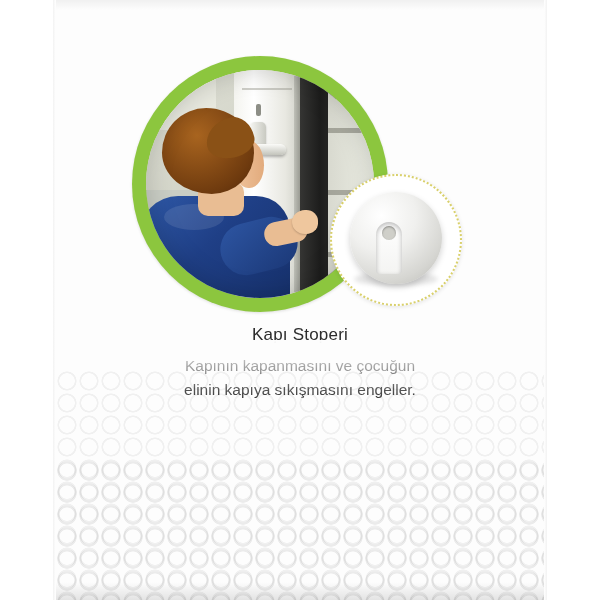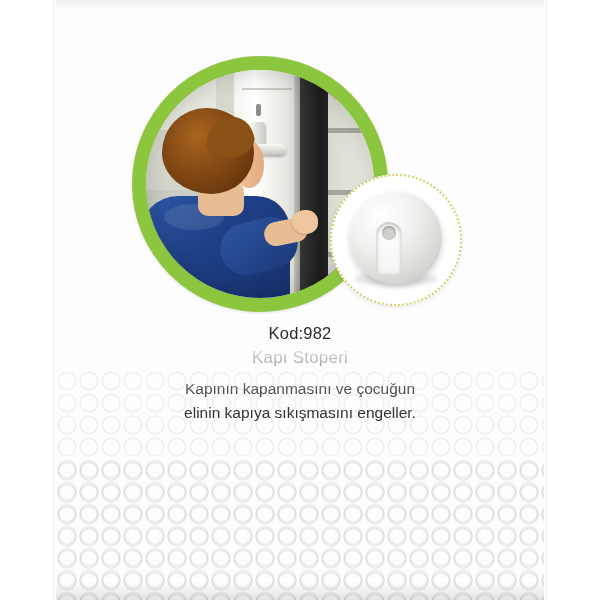--- a/index.html
+++ b/index.html
@@ -390,21 +390,20 @@
 
     <div id="product">
       <div class="dotted-ring"></div>
       <div class="stopper-shadow"></div>
       <div class="stopper"></div>
       <div class="stopper-slot"></div>
       <div class="stopper-hole"></div>
     </div>
 
     <div id="caption">
-      <div class="code">Kod:982</div>
       <div class="name">Kapı Stoperi</div>
       <div class="desc">Kapının kapanmasını ve çocuğun</div>
       <div class="desc" style="margin-top:0">elinin kapıya sıkışmasını engeller.</div>
     </div>
 
     <div class="mesh-fade-top"></div>
     <div class="mesh"></div>
     <div class="mesh2"></div>
     <div class="bottom-shadow"></div>
 

